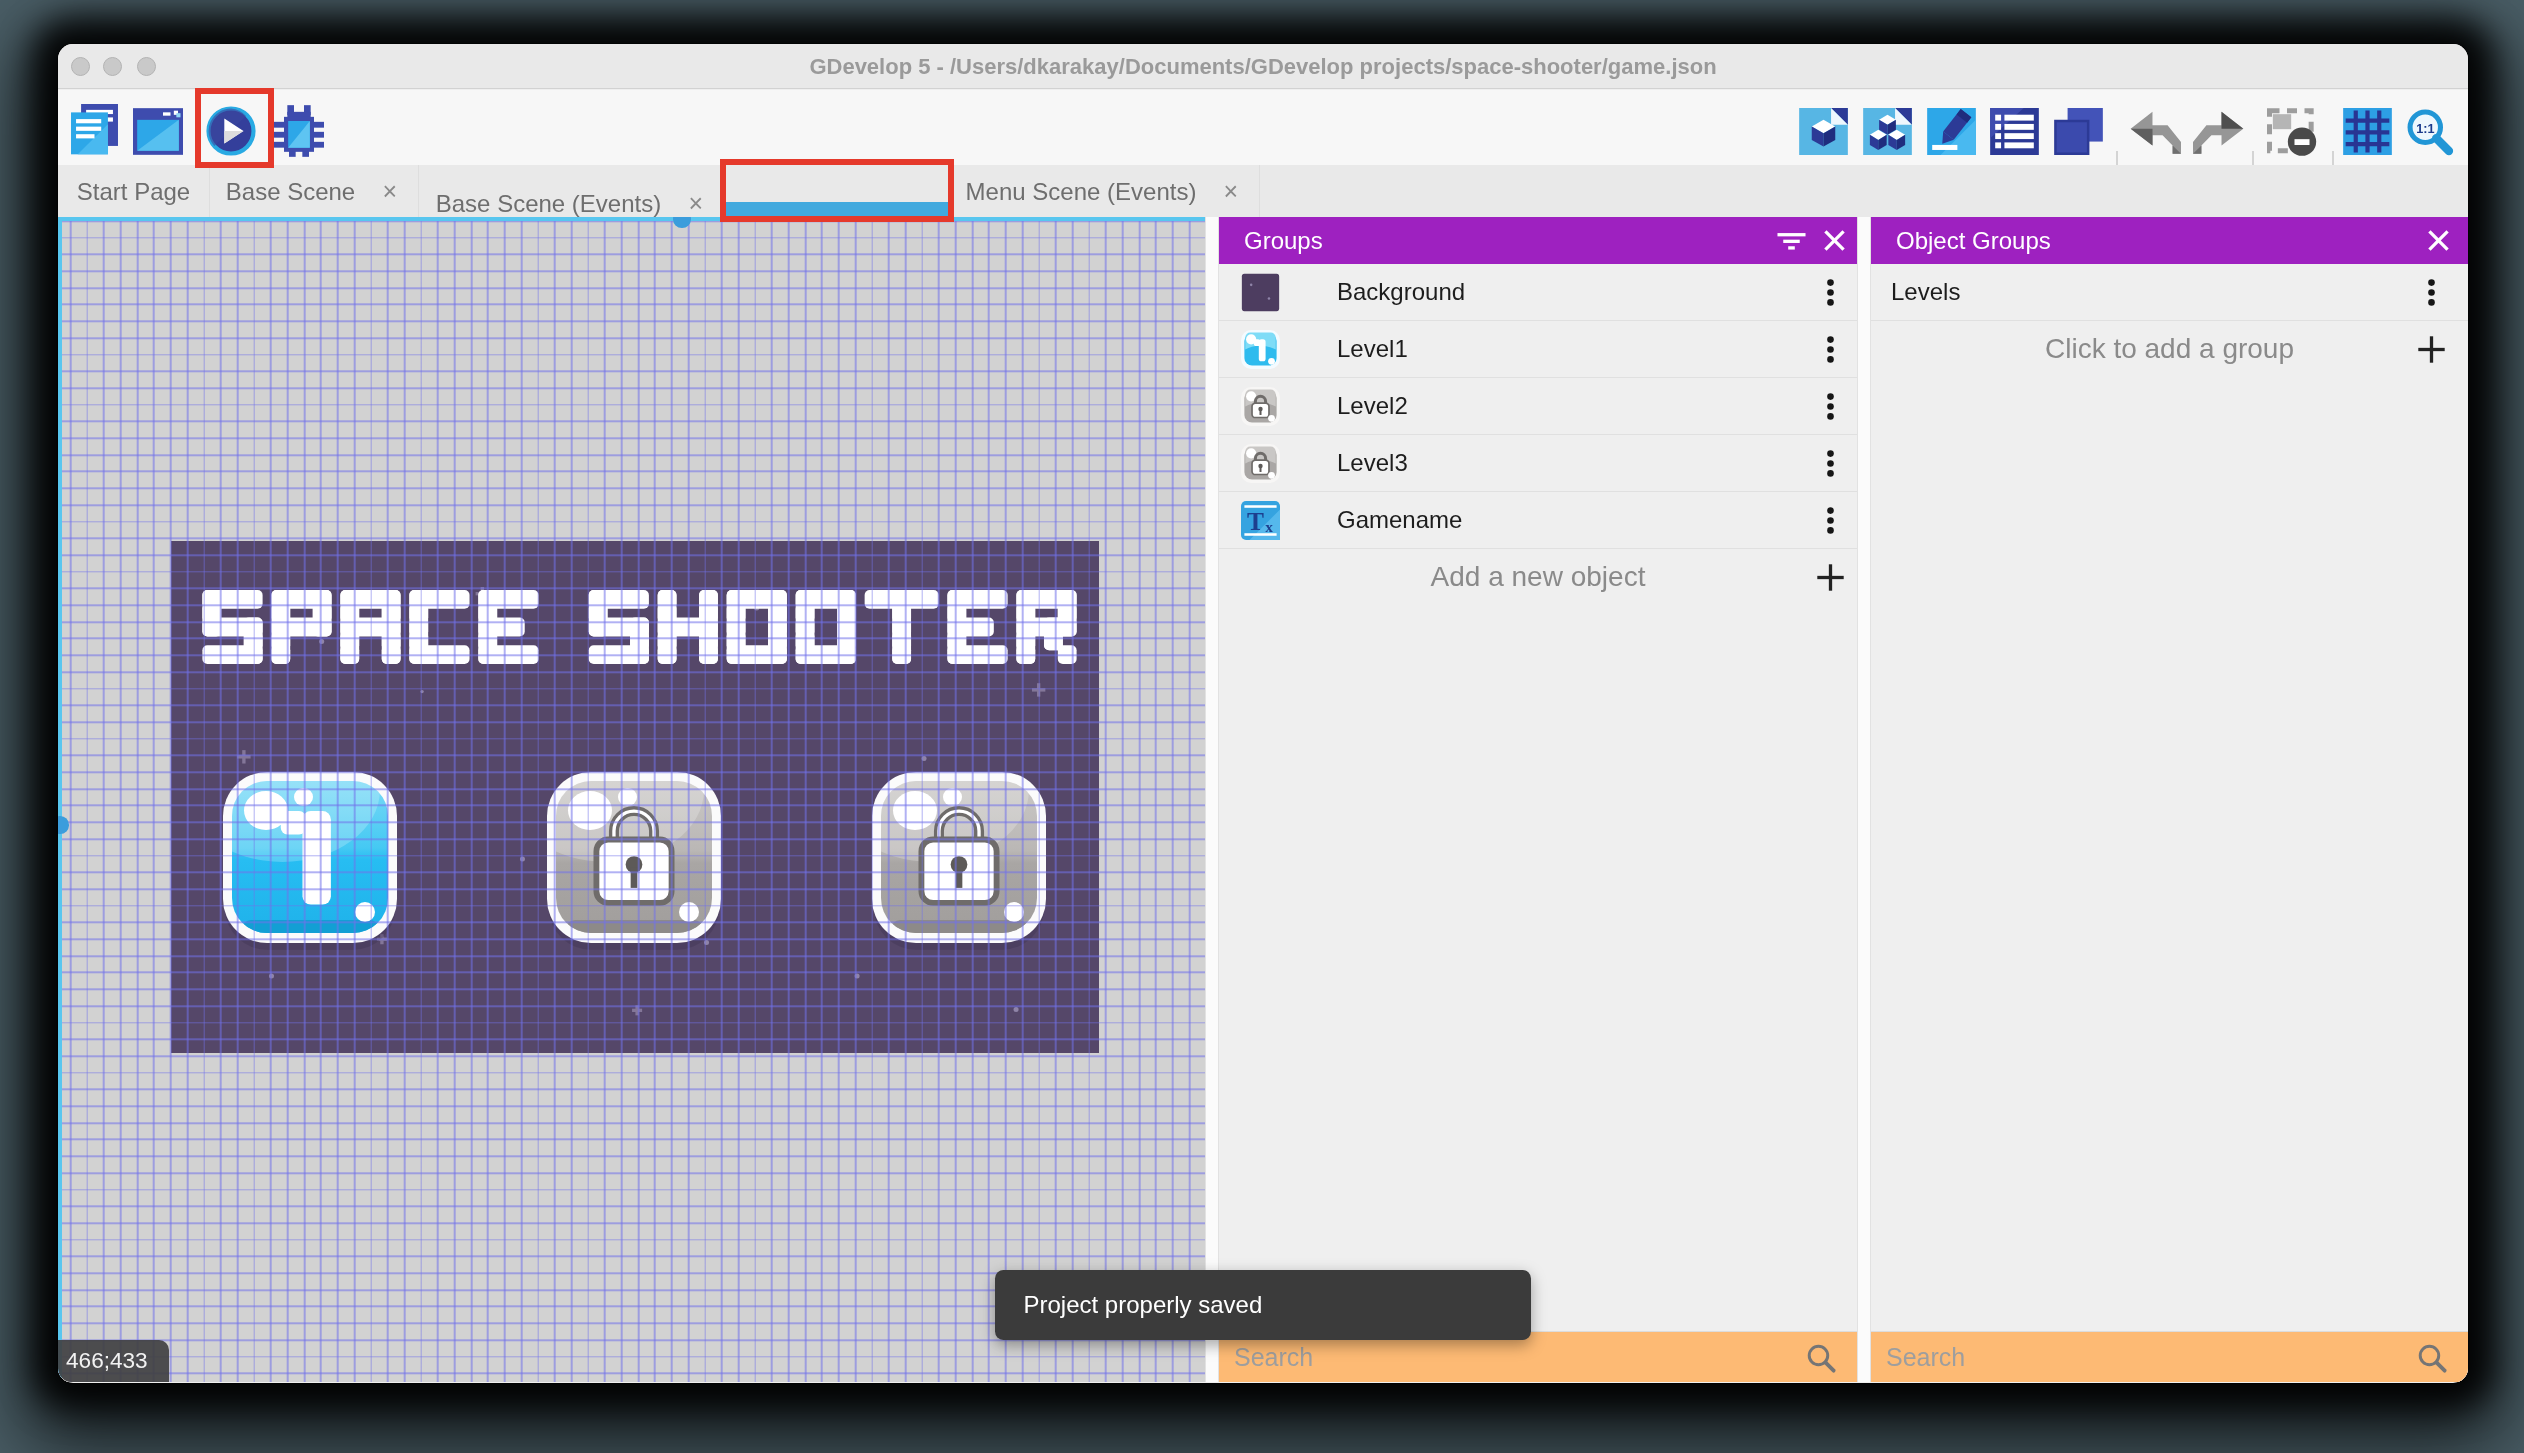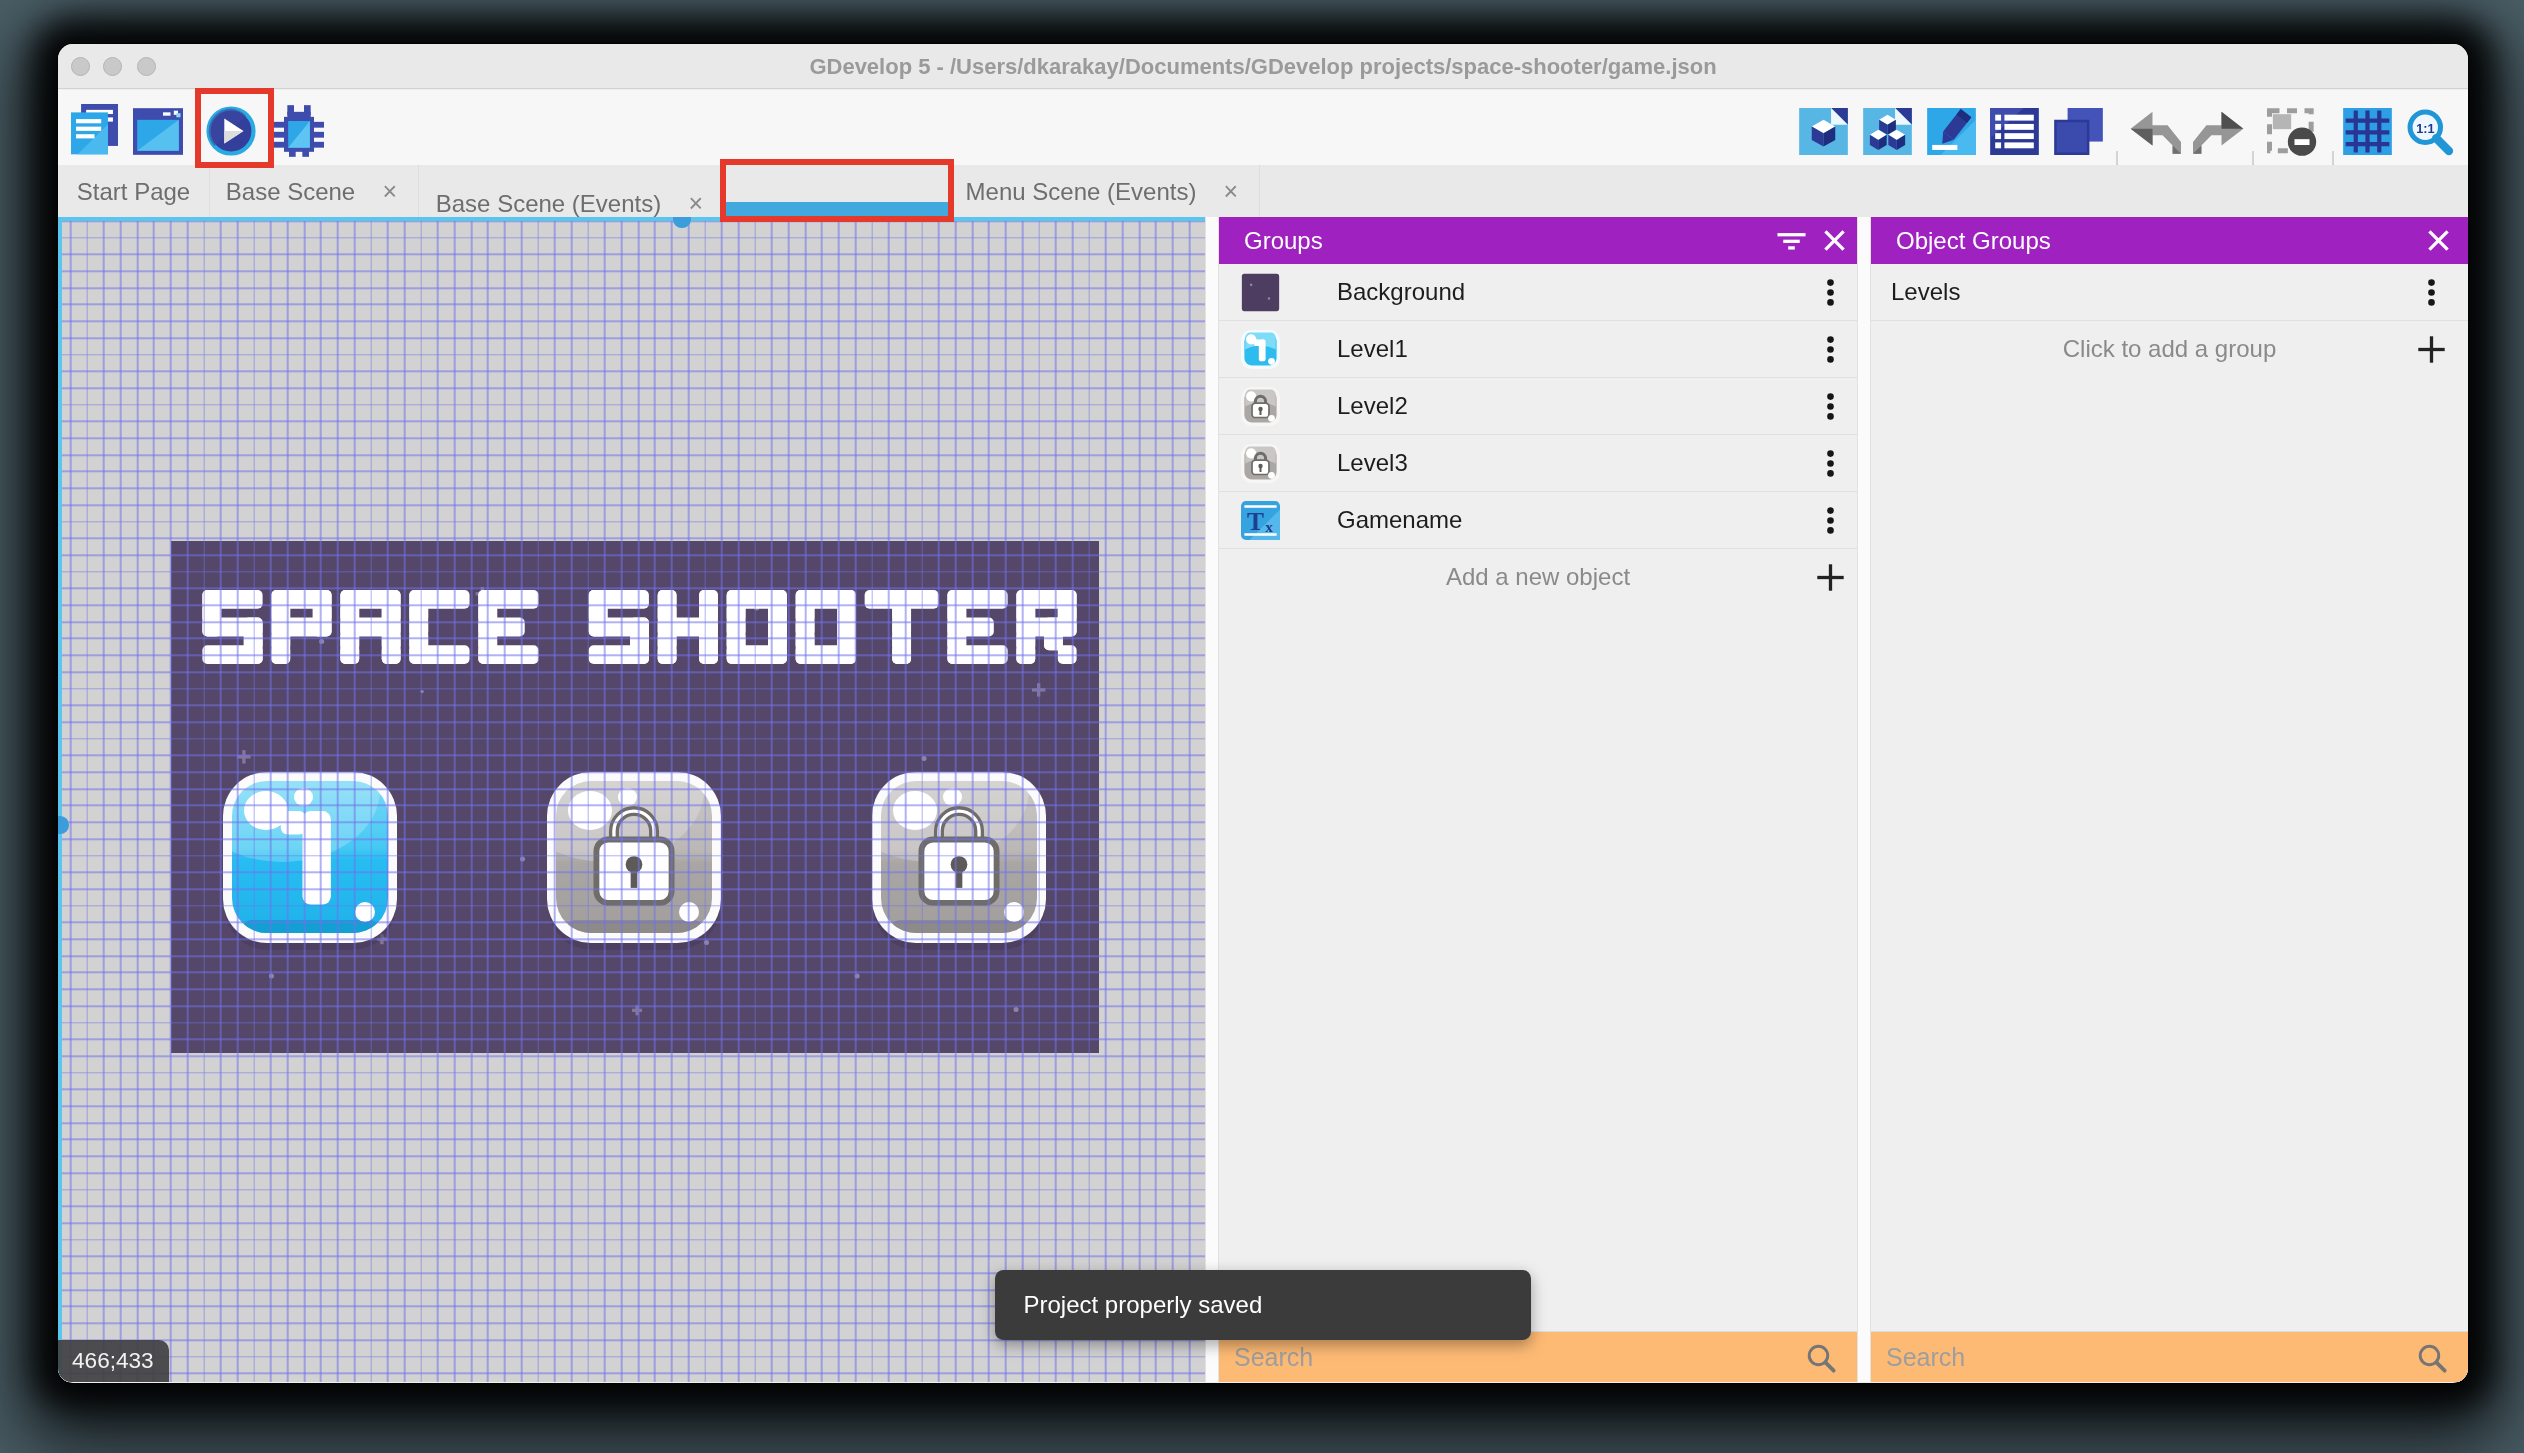--- a/index.html
+++ b/index.html
@@ -62,41 +62,41 @@
   .b1 { left:52px; }  .b2 { left:376px; } .b3 { left:701px; }
 
   
   .sel-line-top { position:absolute; left:0; top:0; width:1147px; height:4.2px; background:#58c6ef; z-index:6; }
   .sel-line-left { position:absolute; left:0; top:0; width:4.2px; height:1165px; background:#58c6ef; z-index:6; }
   .sel-handle { position:absolute; width:17.6px; height:17.6px; border-radius:50%; background:#3b9ddc; z-index:7; }
   .h-top { left:615px; top:-6.7px; }
   .h-left { left:-6.7px; top:599px; }
 
   .coords-badge { position:absolute; left:0; bottom:0; width:111px; height:42px; background:rgba(64,64,66,0.92);
-    border-radius:0 10px 0 13.4px; color:#f2f2f2; font-size:22.6px; line-height:42px; padding-left:14px; z-index:8; }
+    border-radius:0 10px 0 13.4px; color:#f2f2f2; font-size:22.6px; line-height:42px; padding-left:8px; z-index:8; }
 
   
   .split { position:absolute; top:0; width:14.2px; height:1165px; background:#fbfbfb;
     border-left:0.8px solid #e2e2e2; border-right:0.8px solid #e2e2e2; }
   .split1 { left:1147px; } .split2 { left:1799px; }
 
   
   .panel { position:absolute; top:0; height:1165px; background:#efefef; }
   .panel-objects { left:1161px; width:638px; }
   .panel-groups  { left:1813px; width:597px; }
   .panel-header { position:absolute; left:0; top:0; width:100%; height:47px; background:#9e21c0;
     color:#fff; font-size:24px; }
   .panel-header .ph-title { position:absolute; left:25px; top:0; line-height:47px; }
   .ph-close { position:absolute; top:6.7px; width:33px; height:33px; }
   .panel-row { position:absolute; left:0; width:100%; height:57px; border-bottom:1.7px solid #e0e0e0;
     font-size:24px; color:#1d1d1d; }
   .row-label { position:absolute; left:118px; top:0; line-height:55px; }
   .row-icon { position:absolute; left:22px; top:9.2px; width:39px; height:39px; }
   .kebab { position:absolute; right:10px; top:11.7px; width:33px; height:33px; }
-  .add-row { position:absolute; left:0; width:100%; height:57px; font-size:24px; color:#8a8a8a; }
+  .add-row { position:absolute; left:0; width:100%; height:57px; font-size:28px; color:#8a8a8a; }
   .add-row .add-label { position:absolute; left:0; width:100%; text-align:center; line-height:55px; }
   .plus-btn { position:absolute; right:10px; top:11.7px; width:33px; height:33px; }
   .group-row-label { position:absolute; left:20px; top:0; line-height:55px; }
   .search-row { position:absolute; left:0; bottom:0; width:100%; height:51px; background:#fdba74;
     border-top:1.7px solid #dcdcdc; }
   .search-input { position:absolute; left:15px; top:0; height:100%; width:70%; border:none; outline:none;
     font-size:25px; color:#444; background:transparent; font-family:"Liberation Sans", sans-serif; }
   .search-input::placeholder { color:#9e9e9e; }
   .search-icon { position:absolute; right:20px; top:10px; width:32px; height:32px; }
 

